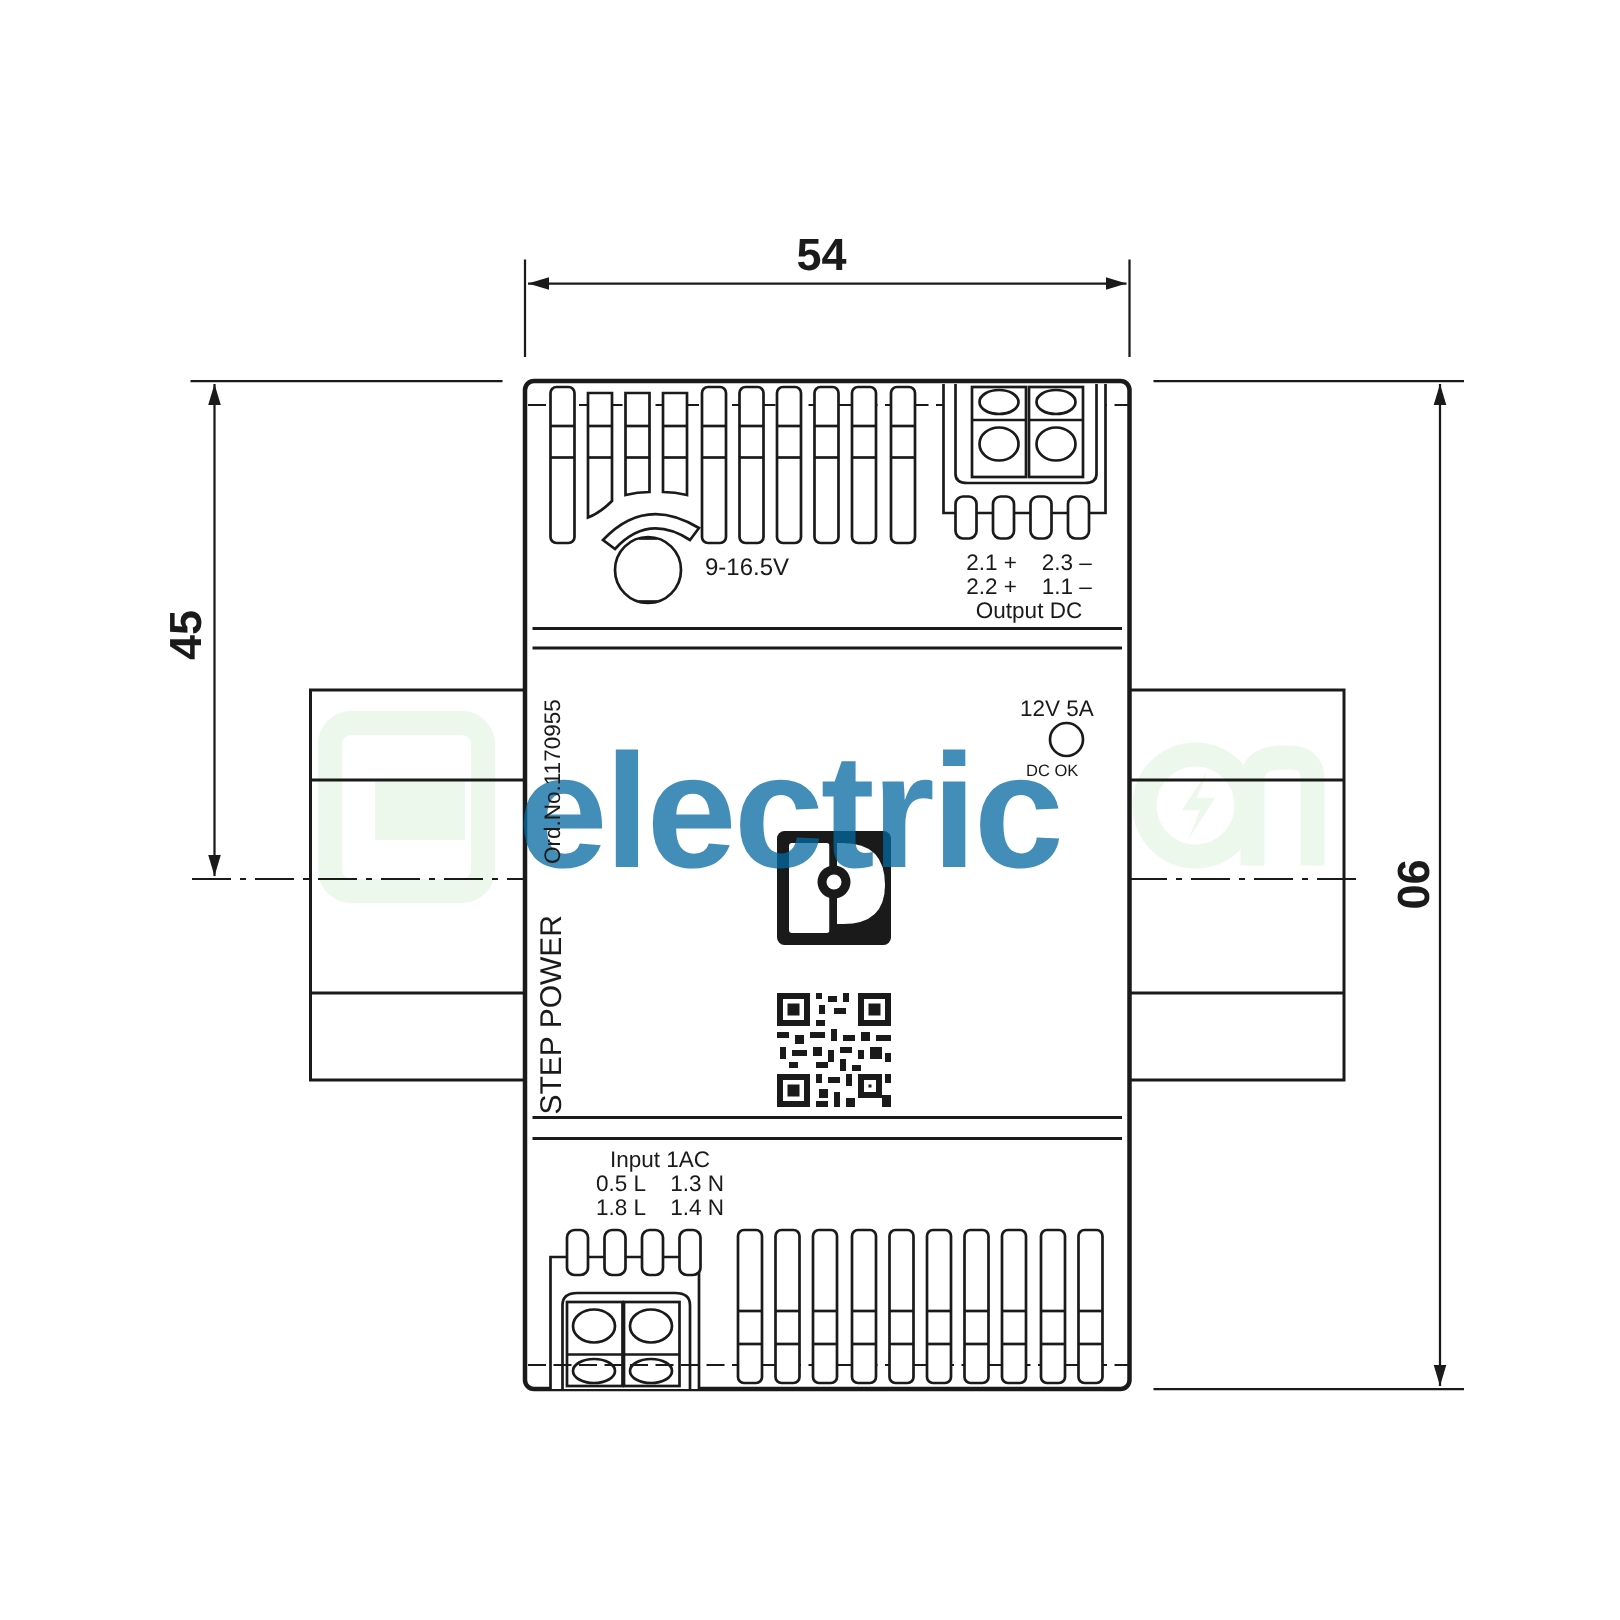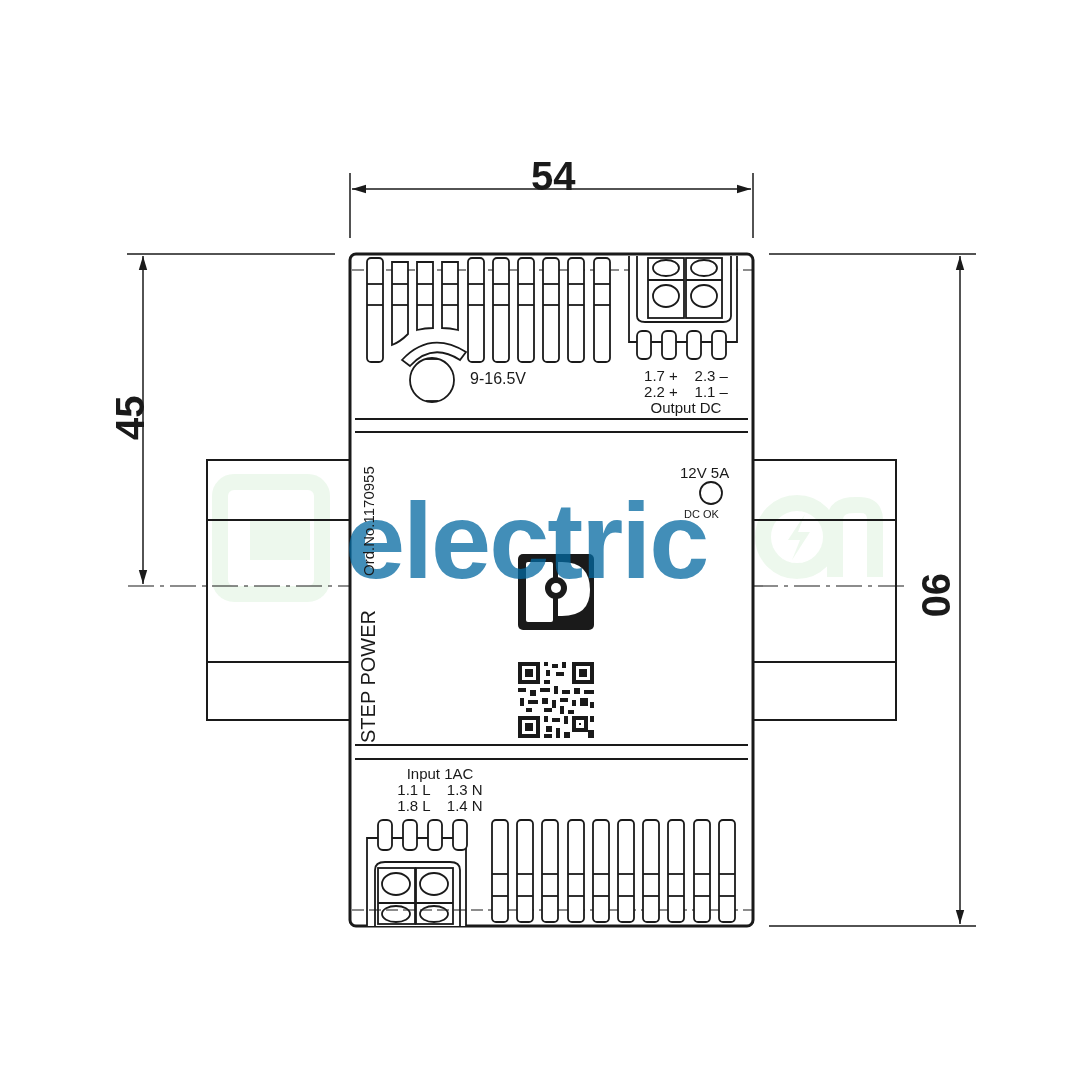--- a/index.html
+++ b/index.html
@@ -1,20 +1,20 @@
 <!DOCTYPE html>
 <html><head>
 <meta charset="utf-8">
 <style>
   html, body { margin: 0; padding: 0; background: #ffffff; }
   body { width: 1080px; height: 1080px; position: relative; overflow: hidden;
          font-family: "Liberation Sans", sans-serif; color: #1a1a1a; }
   #drawing { position: absolute; left: 0; top: 0; width: 1080px; height: 1080px; }
   .txt { position: absolute; font-family: "Liberation Sans", sans-serif; color: #1a1a1a; white-space: nowrap; }
-  .dim { font-weight: bold; font-size: 40px; }
+  .dim { font-weight: bold; font-size: 30px; }
   .lbl { font-size: 15px; line-height: 16px; text-align: center; }
   .vert { transform-origin: 0 0; }
   .watermark { position: absolute; font-family: "Liberation Sans", sans-serif; font-weight: bold;
                font-size: 108px; color: #0369a1; opacity: 0.75; letter-spacing: -2px; }
 </style>
 </head>
 <body>
 
 <svg id="drawing" viewBox="0 0 1080 1080" xmlns="http://www.w3.org/2000/svg">
   <defs>
@@ -251,28 +251,28 @@
 
 <div class="watermark" style="left:345px; top:478px;">electric</div>
 
 <div class="txt dim" style="left:531px; top:154px;">54</div>
 <div class="txt dim vert" style="left:108px; top:440px; transform: rotate(-90deg);">45</div>
 <div class="txt dim vert" style="left:958px; top:573px; transform: rotate(90deg);">90</div>
 
 <div class="txt" style="left:470px; top:370px; font-size:16px;text-align:right;">9-16.5V</div>
 
 <div class="txt lbl" style="left:640px; top:368px; width:92px;">
-  <div style="white-space:pre;">1.7 +    2.3 –</div>
+  <div style="white-space:pre;">2.1 +    2.3 –</div>
   <div style="white-space:pre;">2.2 +    1.1 –</div>
   <div>Output DC</div>
 </div>
 
 <div class="txt" style="left:680px; top:464px; font-size:15px;">12V 5A</div>
 <div class="txt" style="left:684px; top:508px; font-size:11px;">DC OK</div>
 
 <div class="txt vert" style="left:357px; top:743px; font-size:20px; transform: rotate(-90deg);">STEP POWER</div>
 <div class="txt vert" style="left:360px; top:576px; font-size:15px; transform: rotate(-90deg);">Ord.No.1170955</div>
 
 <div class="txt lbl" style="left:388px; top:766px; width:104px;">
   <div>Input 1AC</div>
-  <div style="white-space:pre;">1.1 L    1.3 N</div>
+  <div style="white-space:pre;">0.5 L    1.3 N</div>
   <div style="white-space:pre;">1.8 L    1.4 N</div>
 </div>
 
 </body></html>

